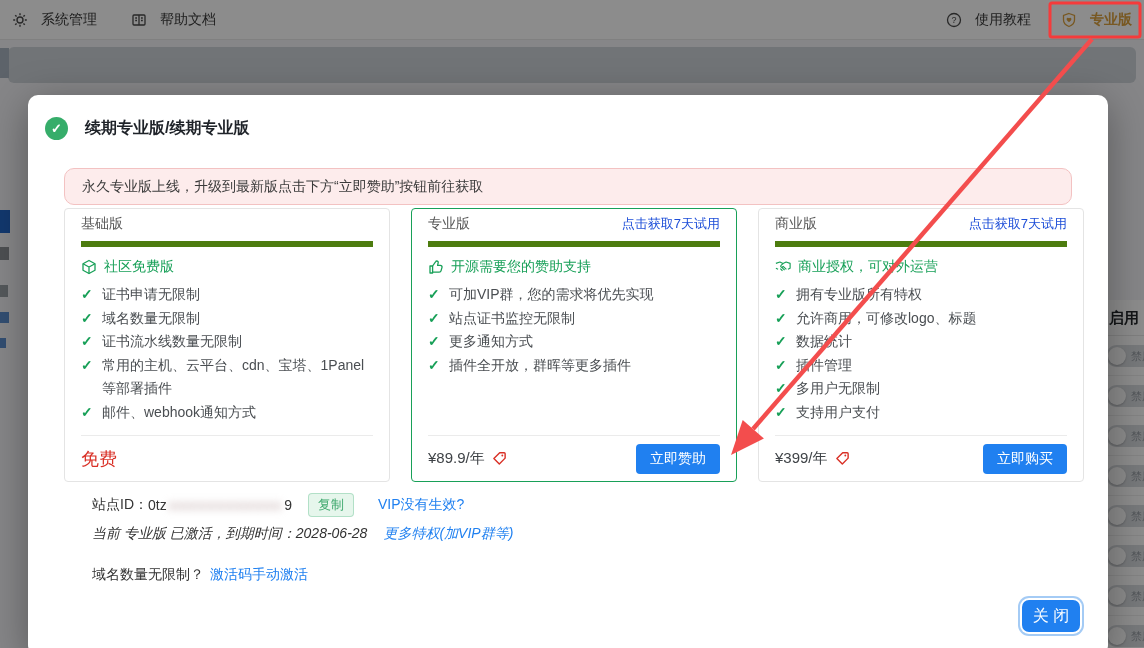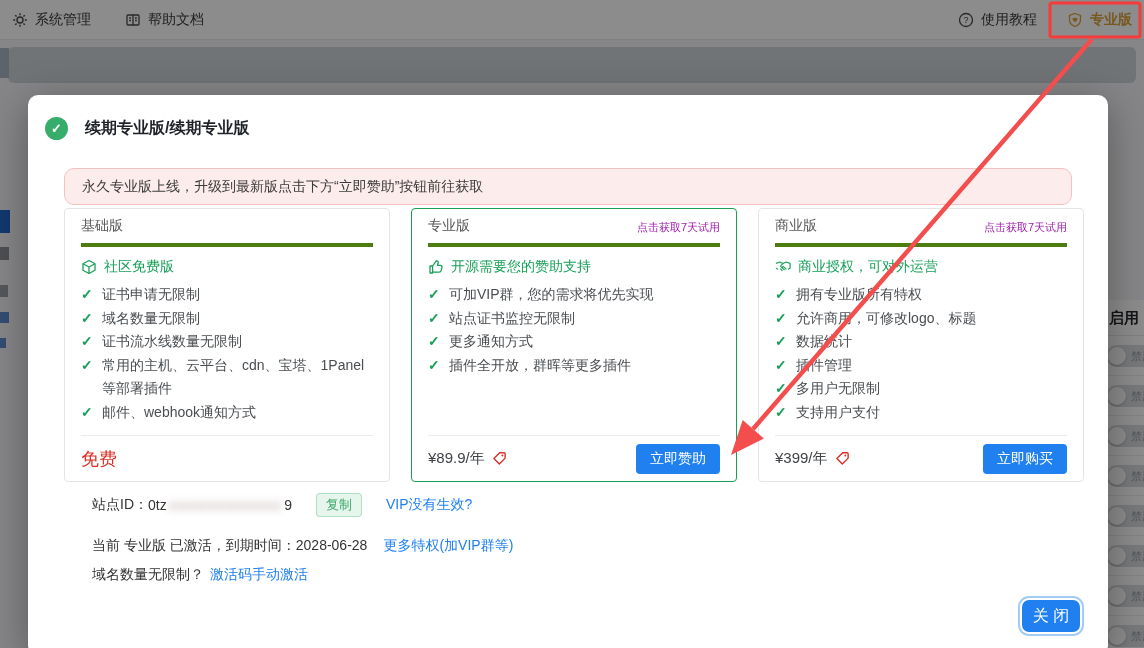--- a/index.html
+++ b/index.html
@@ -11,21 +11,21 @@
     overflow:hidden;
     color:#333;
   }
   
   .navbar {
     position:absolute; top:0; left:0; width:1144px; height:40px;
     background:#fff; border-bottom:1px solid #e9e9e9;
     display:flex; align-items:center; padding:0 12px;
     font-size:14px; color:#3a3a3a; z-index:1;
   }
-  .nav-item { display:flex; align-items:center; gap:7px; margin-right:34px; cursor:pointer; }
+  .nav-item { display:flex; align-items:center; gap:13px; margin-right:34px; cursor:pointer; }
   .nav-right { margin-left:auto; display:flex; align-items:center; }
   .nav-right .nav-item { margin-right:0; margin-left:30px; }
   .nav-item.vip { color:#dba13e; font-weight:bold; }
   .nicon { display:inline-flex; width:16px; height:16px; }
   .tabstrip {
     position:absolute; top:47px; left:8px; width:1128px; height:36px;
     background:#ced3d9; border-radius:6px; z-index:1;
   }
   .side-tab { position:absolute; top:48px; left:0; width:9px; height:30px; background:#aab4c2; z-index:1; }
   .frag { position:absolute; z-index:1; }
@@ -71,23 +71,23 @@
   }
   .plans { position:absolute; left:64px; top:208px; display:flex; gap:21px; }
   .card {
     width:326px; height:274px; background:#fff;
     border:1px solid #e4e4e4; border-radius:4px; position:relative;
   }
   .card.hl { border-color:#18a058; }
   .card-head {
     margin:0 16px; height:38px; display:flex; align-items:flex-end;
     justify-content:space-between; padding-bottom:8px;
-    border-bottom:4px solid #4d7c0f; font-size:14px; color:#595959;
-  }
-  .trial { font-size:11px; color:#a21caf; cursor:pointer; text-decoration:none;margin-left:12px; }
+    border-bottom:6px solid #4d7c0f; font-size:14px; color:#595959;
+  }
+  .trial { font-size:13px; color:#1d4ed8; cursor:pointer; text-decoration:none;margin-left:12px; }
   .tagline {
     margin:11px 16px 0; display:flex; align-items:center; gap:7px;
     color:#18a058; font-size:14px;
   }
   .features { list-style:none; margin:7px 16px 0; }
   .feature { display:flex; font-size:14px; color:#4a4e52; line-height:23.5px; }
   .chk { width:21px; flex:0 0 auto; color:#18a058; font-weight:bold; }
   .ftxt { flex:1; }
   .card-foot {
     position:absolute; left:0; right:0; bottom:0; height:46px;
@@ -97,21 +97,21 @@
   .price { display:flex; align-items:center; gap:7px; font-size:15px; color:#3f4347; }
   .free { font-size:18px; color:#d93026; }
   .btn {
     background:#2080f0; color:#fff; border:none; border-radius:4px;
     height:30px; padding:0 14px; font-size:14px; cursor:pointer;
     font-family:inherit;
   }
   .m-row { position:absolute; left:64px; font-size:14px; color:#333; display:flex; align-items:center; }
   .blur-id { filter:blur(4px); color:#c2adad; letter-spacing:1px; margin:0 2px; }
   .copy-badge {
-    margin-left:24px; background:#e6f6ec; color:#3ea86d;
+    margin-left:16px; background:#e6f6ec; color:#3ea86d;
     border:1px solid rgba(24,160,88,.25); border-radius:4px;
     font-size:13px; padding:2px 9px; cursor:pointer;
   }
   .mlink { color:#2080f0; cursor:pointer; text-decoration:none; }
   .gap24 { margin-left:24px; } .gap16 { margin-left:16px; } .gap6 { margin-left:6px; }
   .close-btn {
     position:absolute; left:1022px; top:600px; width:58px; height:32px;
     background:#2080f0; color:#fff; border:none; border-radius:7px;
     font-size:16px; cursor:pointer; font-family:inherit;
     box-shadow:0 0 0 2px #fff, 0 0 0 4px #a4cbf5;
@@ -393,21 +393,21 @@
 
   <div class="m-row" style="top:398px;">
     <span>站点ID：</span>
     <span>0tz</span>
     <span class="blur-id">●●●●●●●●●●●●</span>
     <span>9</span>
     <span class="copy-badge">复制</span>
     <a class="mlink gap24">VIP没有生效?</a>
   </div>
 
-  <div class="m-row" style="top:442px;">
+  <div class="m-row" style="top:430px;font-style:italic;">
     <span>当前 专业版 已激活，到期时间：2028-06-28</span>
     <a class="mlink gap16">更多特权(加VIP群等)</a>
   </div>
 
   <div class="m-row" style="top:471px;">
     <span>域名数量无限制？</span>
     <a class="mlink gap6">激活码手动激活</a>
   </div>
 
   <button class="close-btn" style="left:994px;top:505px;">关 闭</button>

